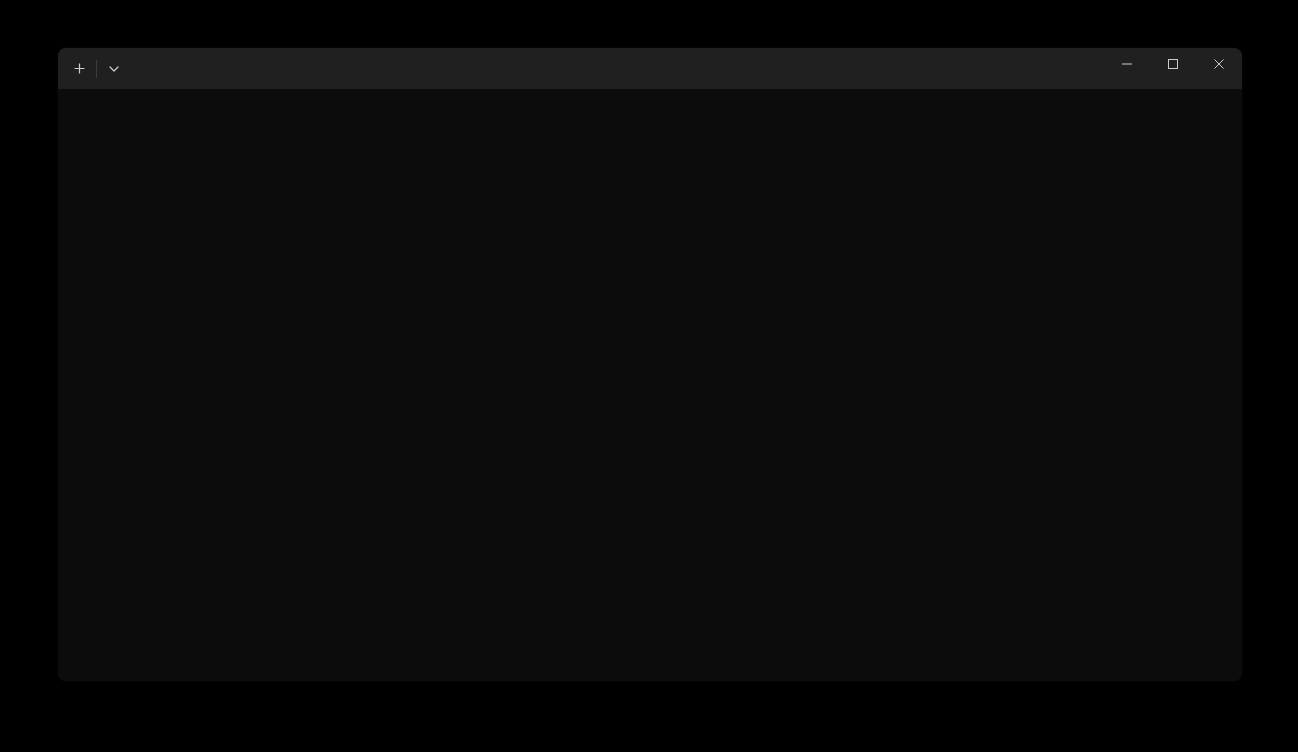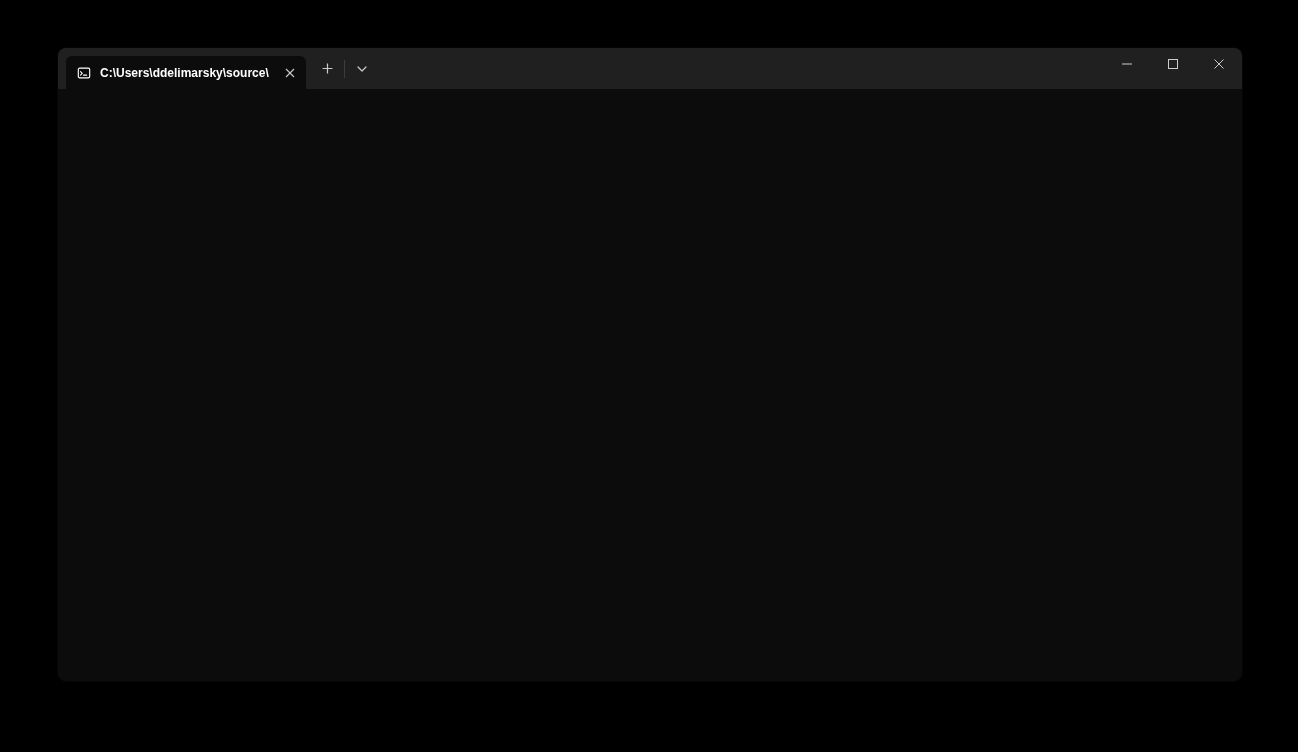--- a/index.html
+++ b/index.html
@@ -156,38 +156,20 @@
       display: block;
     }
   </style>
 </head>
 <body>
 
 <div class="window">
 
   <div class="titlebar">
 
-    <div class="tabs-area">
-      <div class="tab">
-        <span class="tab-icon">
-          <svg width="14" height="14" viewBox="0 0 16 16" fill="none" stroke="currentColor" stroke-width="1.3">
-            <rect x="1.5" y="2.5" width="13" height="11" rx="1.5"></rect>
-            <path d="M4 6.5 L6 8.5 L4 10.5" stroke-linecap="round" stroke-linejoin="round"></path>
-            <line x1="7.5" y1="10.5" x2="11" y2="10.5" stroke-linecap="round"></line>
-          </svg>
-        </span>
-        <span class="tab-title">C:\Users\ddelimarsky\source\</span>
-        <span class="tab-close">
-          <svg width="10" height="10" viewBox="0 0 10 10" stroke="currentColor" stroke-width="1.1">
-            <line x1="1" y1="1" x2="9" y2="9"></line>
-            <line x1="9" y1="1" x2="1" y2="9"></line>
-          </svg>
-        </span>
-      </div>
-    </div>
 
     <div class="tab-actions">
       <div class="new-tab-btn">
         <svg width="11" height="11" viewBox="0 0 10 10" stroke="currentColor" stroke-width="1.1">
           <line x1="5" y1="0.5" x2="5" y2="9.5"></line>
           <line x1="0.5" y1="5" x2="9.5" y2="5"></line>
         </svg>
       </div>
       <div class="divider"></div>
       <div class="tab-dropdown-btn">

